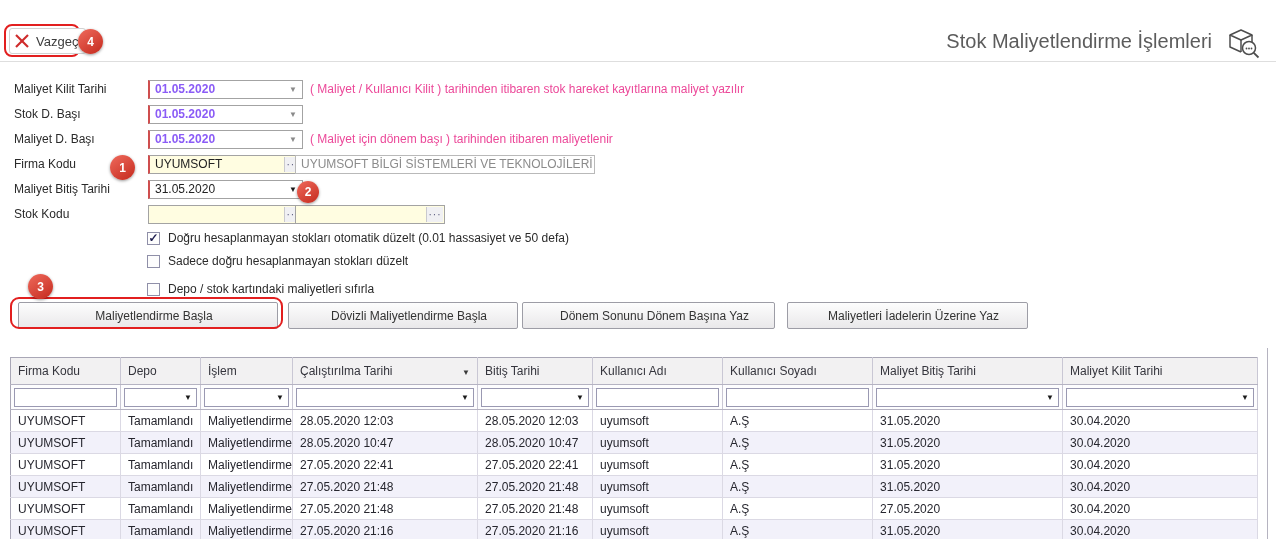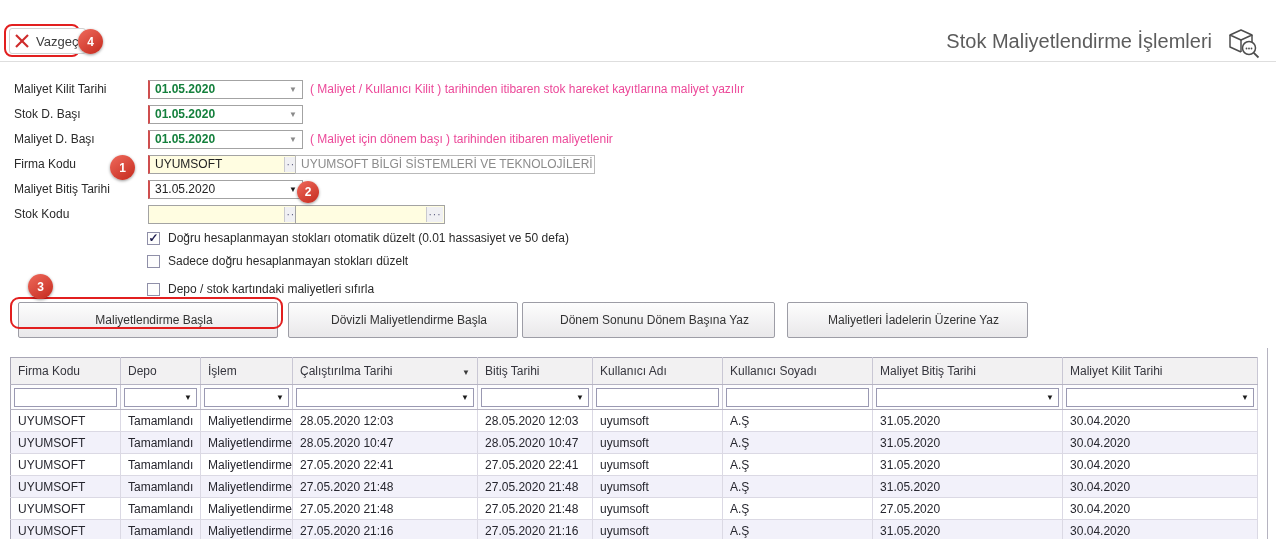--- a/index.html
+++ b/index.html
@@ -21,35 +21,35 @@
   .badge { position:absolute; width:25px; height:25px; border-radius:50%; background:linear-gradient(145deg,#ef6a5c,#c42a1e); color:#fff; font-weight:bold; font-size:12px; display:flex; align-items:center; justify-content:center; box-shadow:0 1px 3px rgba(0,0,0,.4); z-index:20; }
   .badge.small { width:22px; height:22px; }
 
   
   .frow { position:absolute; left:0; height:20px; }
   .flabel { position:absolute; left:14px; top:0; line-height:19px; color:#2a2a2a; white-space:nowrap; }
   .field { position:absolute; top:0; height:19px; background:#fff; border:1px solid #a3a3a3; padding-left:5px; line-height:17px; white-space:nowrap; overflow:hidden; }
   .field.req { border-left:2px solid #cf4e4e; }
   .field.yellow { background:#fffde1; }
   .field .val { display:inline-block; line-height:17px; }
-  .field.datered .val { color:#15803d; font-weight:bold; }
+  .field.datered .val { color:#8b5cf6; font-weight:bold; }
   .arr { position:absolute; right:5px; top:5px; font-size:8px; line-height:8px; }
   .arr.gray { color:#8a8a8a; }
   .arr.dark { color:#1a1a1a; }
   .ell { position:absolute; right:1px; top:1px; bottom:1px; width:17px; background:#f0f0f3; border-left:1px solid #c9c9ce; color:#55557a; font-size:10px; letter-spacing:1px; display:flex; align-items:center; justify-content:center; cursor:pointer; }
   .field.readonly { border:1px solid #b9b9b9; color:#8b8b8b; }
   .note { position:absolute; top:2px; color:#ec4899; white-space:nowrap; }
 
   
   .cbrow { position:absolute; left:147px; height:16px; display:flex; align-items:center; gap:8px; }
   .cbox { width:13px; height:13px; border:1px solid #8f8fa8; background:#fdfdfd; font-size:12px; line-height:11px; text-align:center; color:#1d1d4f; font-weight:bold; }
   .cblabel { color:#2a2a2a; white-space:nowrap; }
 
   
-  .abtn { position:absolute; top:302px; height:36px; background:linear-gradient(#fdfdfd,#e9e8ea); border:1px solid #9d9da6; border-radius:2px; color:#333; font-size:12px; display:flex; align-items:center; justify-content:center; cursor:pointer; white-space:nowrap;padding-left:12px; }
+  .abtn { position:absolute; top:302px; height:27px; background:linear-gradient(#fdfdfd,#e9e8ea); border:1px solid #9d9da6; border-radius:2px; color:#333; font-size:12px; display:flex; align-items:center; justify-content:center; cursor:pointer; white-space:nowrap;padding-left:12px; }
   .abtn-annot { position:absolute; left:10px; top:297px; width:273px; height:32px; border:2px solid #e21f1f; border-radius:9px; z-index:10; pointer-events:none; }
 
   
   table.grid { position:absolute; left:10px; top:357px; border-collapse:collapse; table-layout:fixed; background:#fff; border:1px solid #a9a7b6; font-size:12px; }
   .grid th { height:27px; background:#f2f1f2; border-right:1px solid #c9c7d4; border-bottom:1px solid #b5b3c2; font-weight:normal; text-align:left; padding:0 0 0 7px; color:#35353d; position:relative; white-space:nowrap; overflow:hidden; }
   .grid th .sort { position:absolute; right:7px; top:10px; font-size:8px; color:#3a3a3a; }
   .grid tr.filter-row td { height:25px; border-right:1px solid #c9c7d4; border-bottom:1px solid #b5b3c2; padding:2px 3px; background:#fdfdfe; }
   .fbox { height:19px; border:1px solid #9a99b2; background:#fff; position:relative; }
   .fbox .arr2 { position:absolute; right:4px; top:5px; font-size:8px; line-height:8px; color:#1a1a1a; }
   .grid tbody td { height:22px; border-right:1px solid #dbd9e4; border-bottom:1px solid #dbd9e4; padding:0 0 0 7px; white-space:nowrap; overflow:hidden; color:#26262e; }

